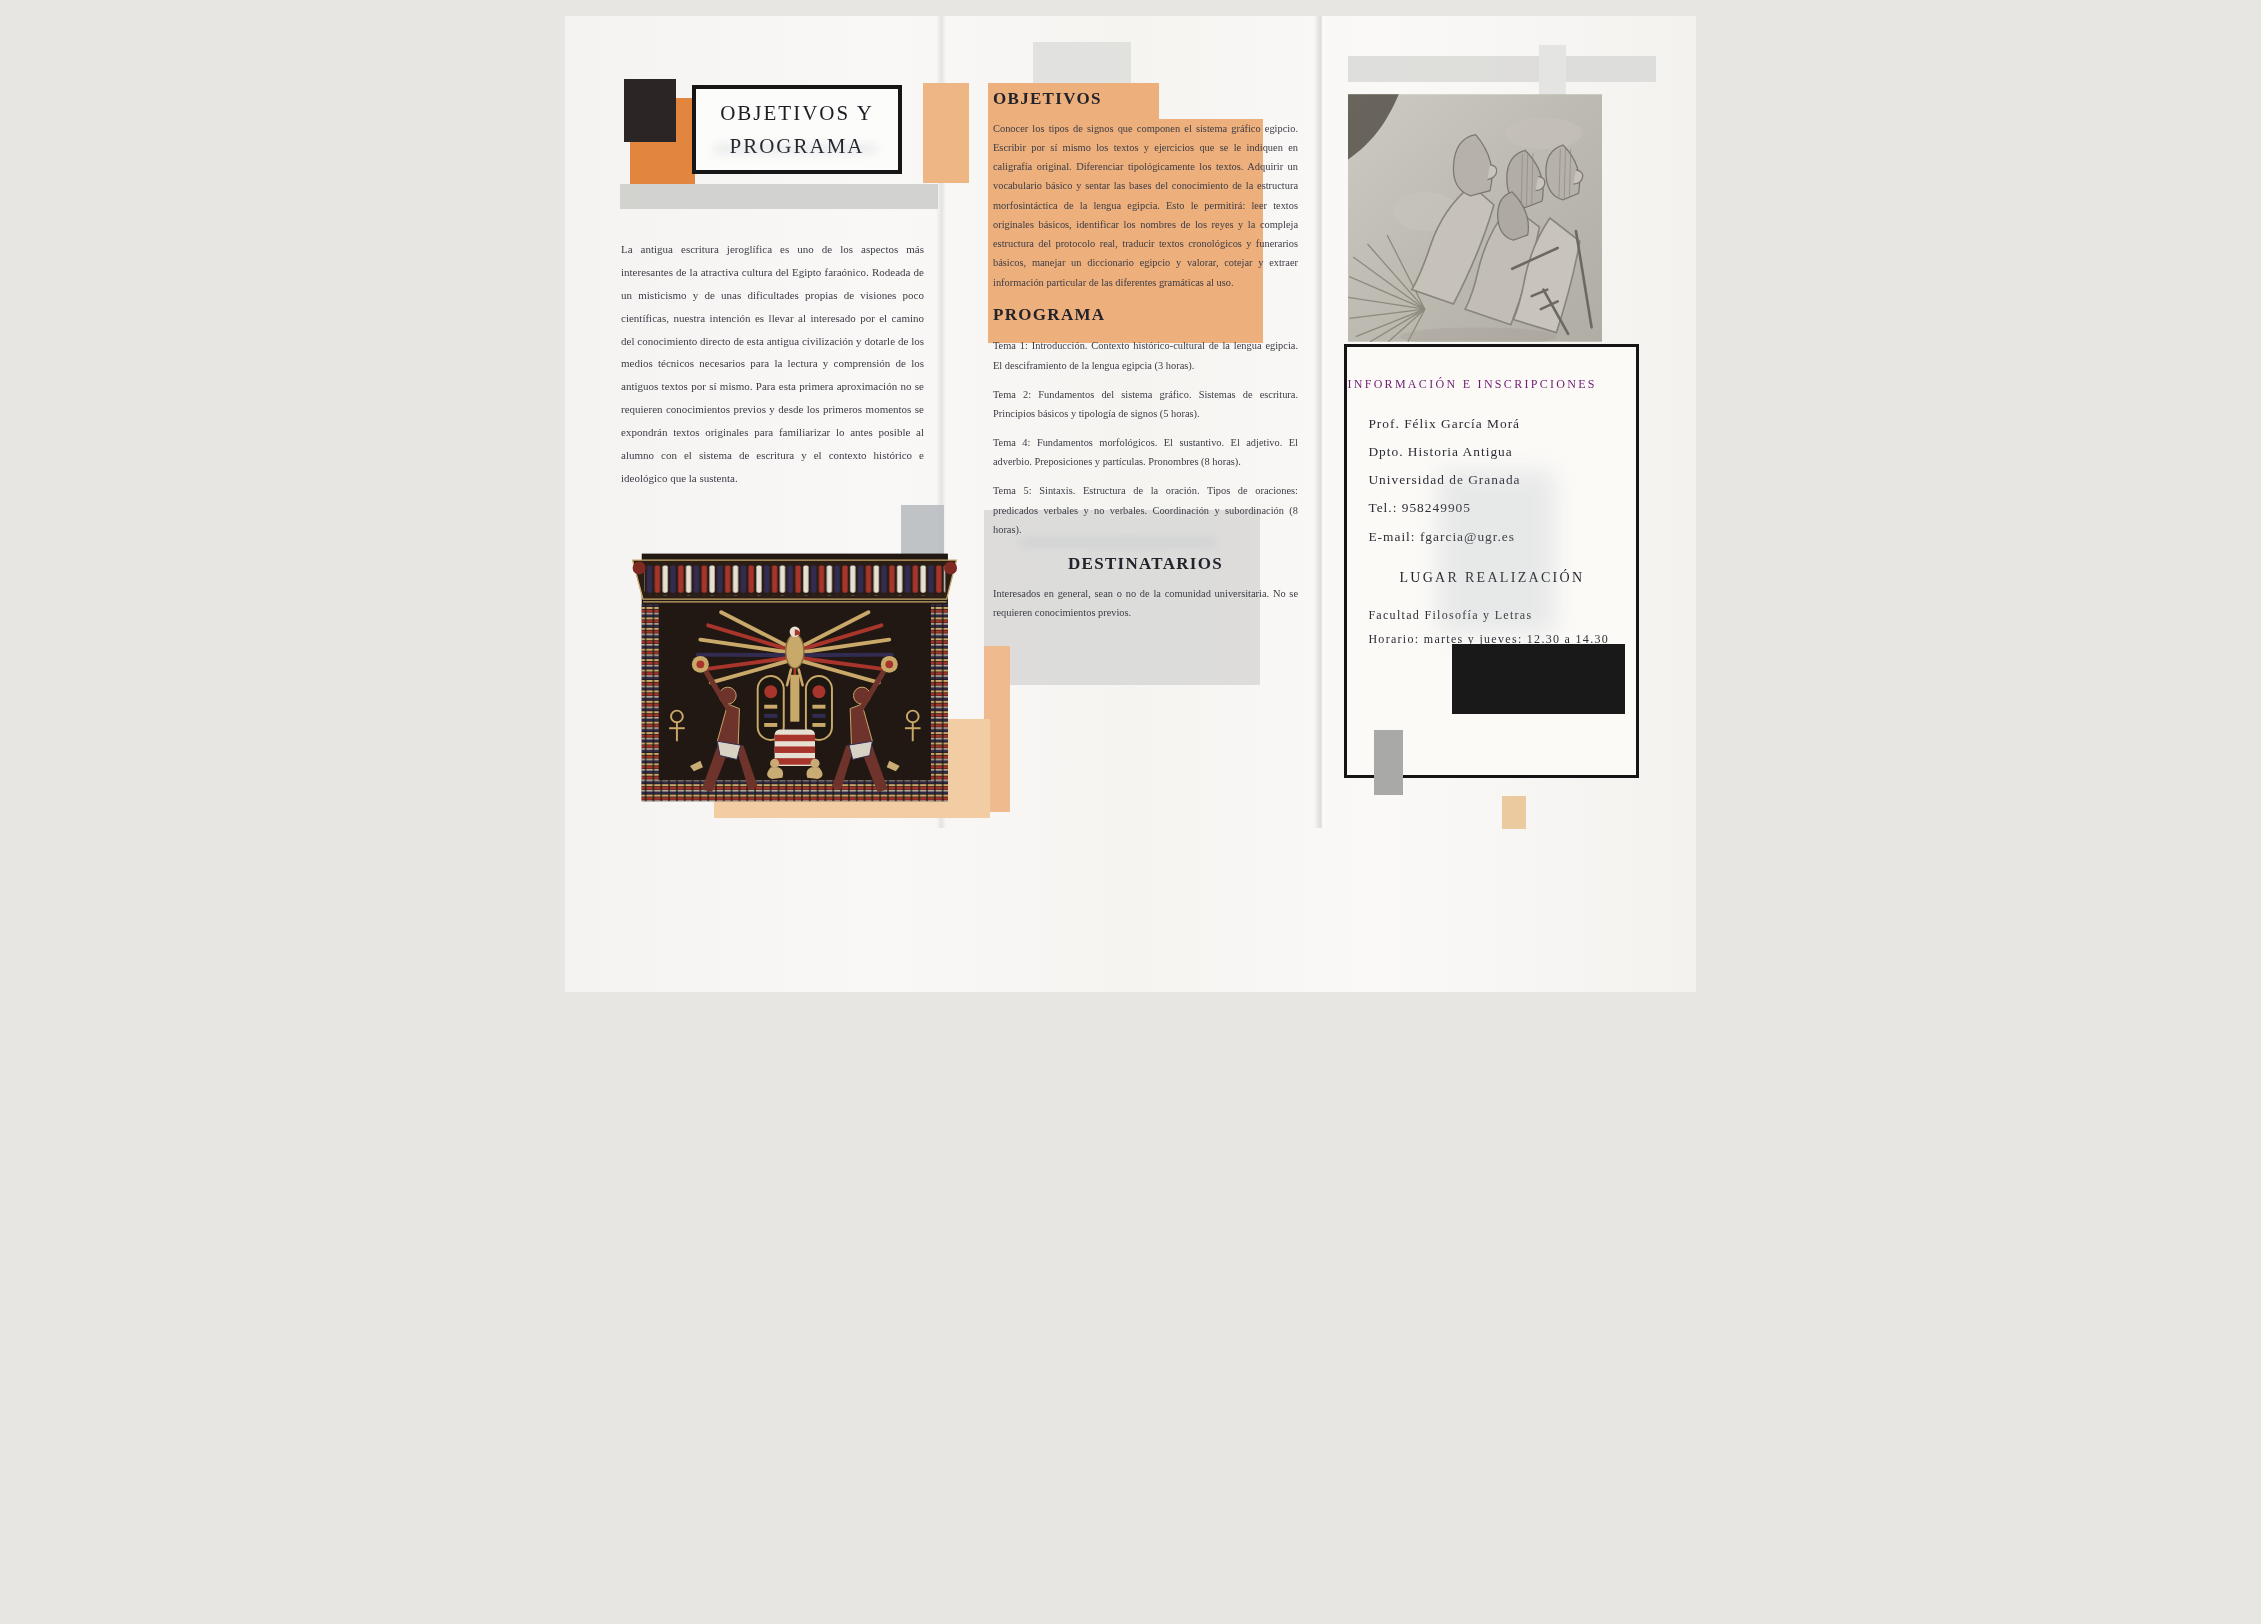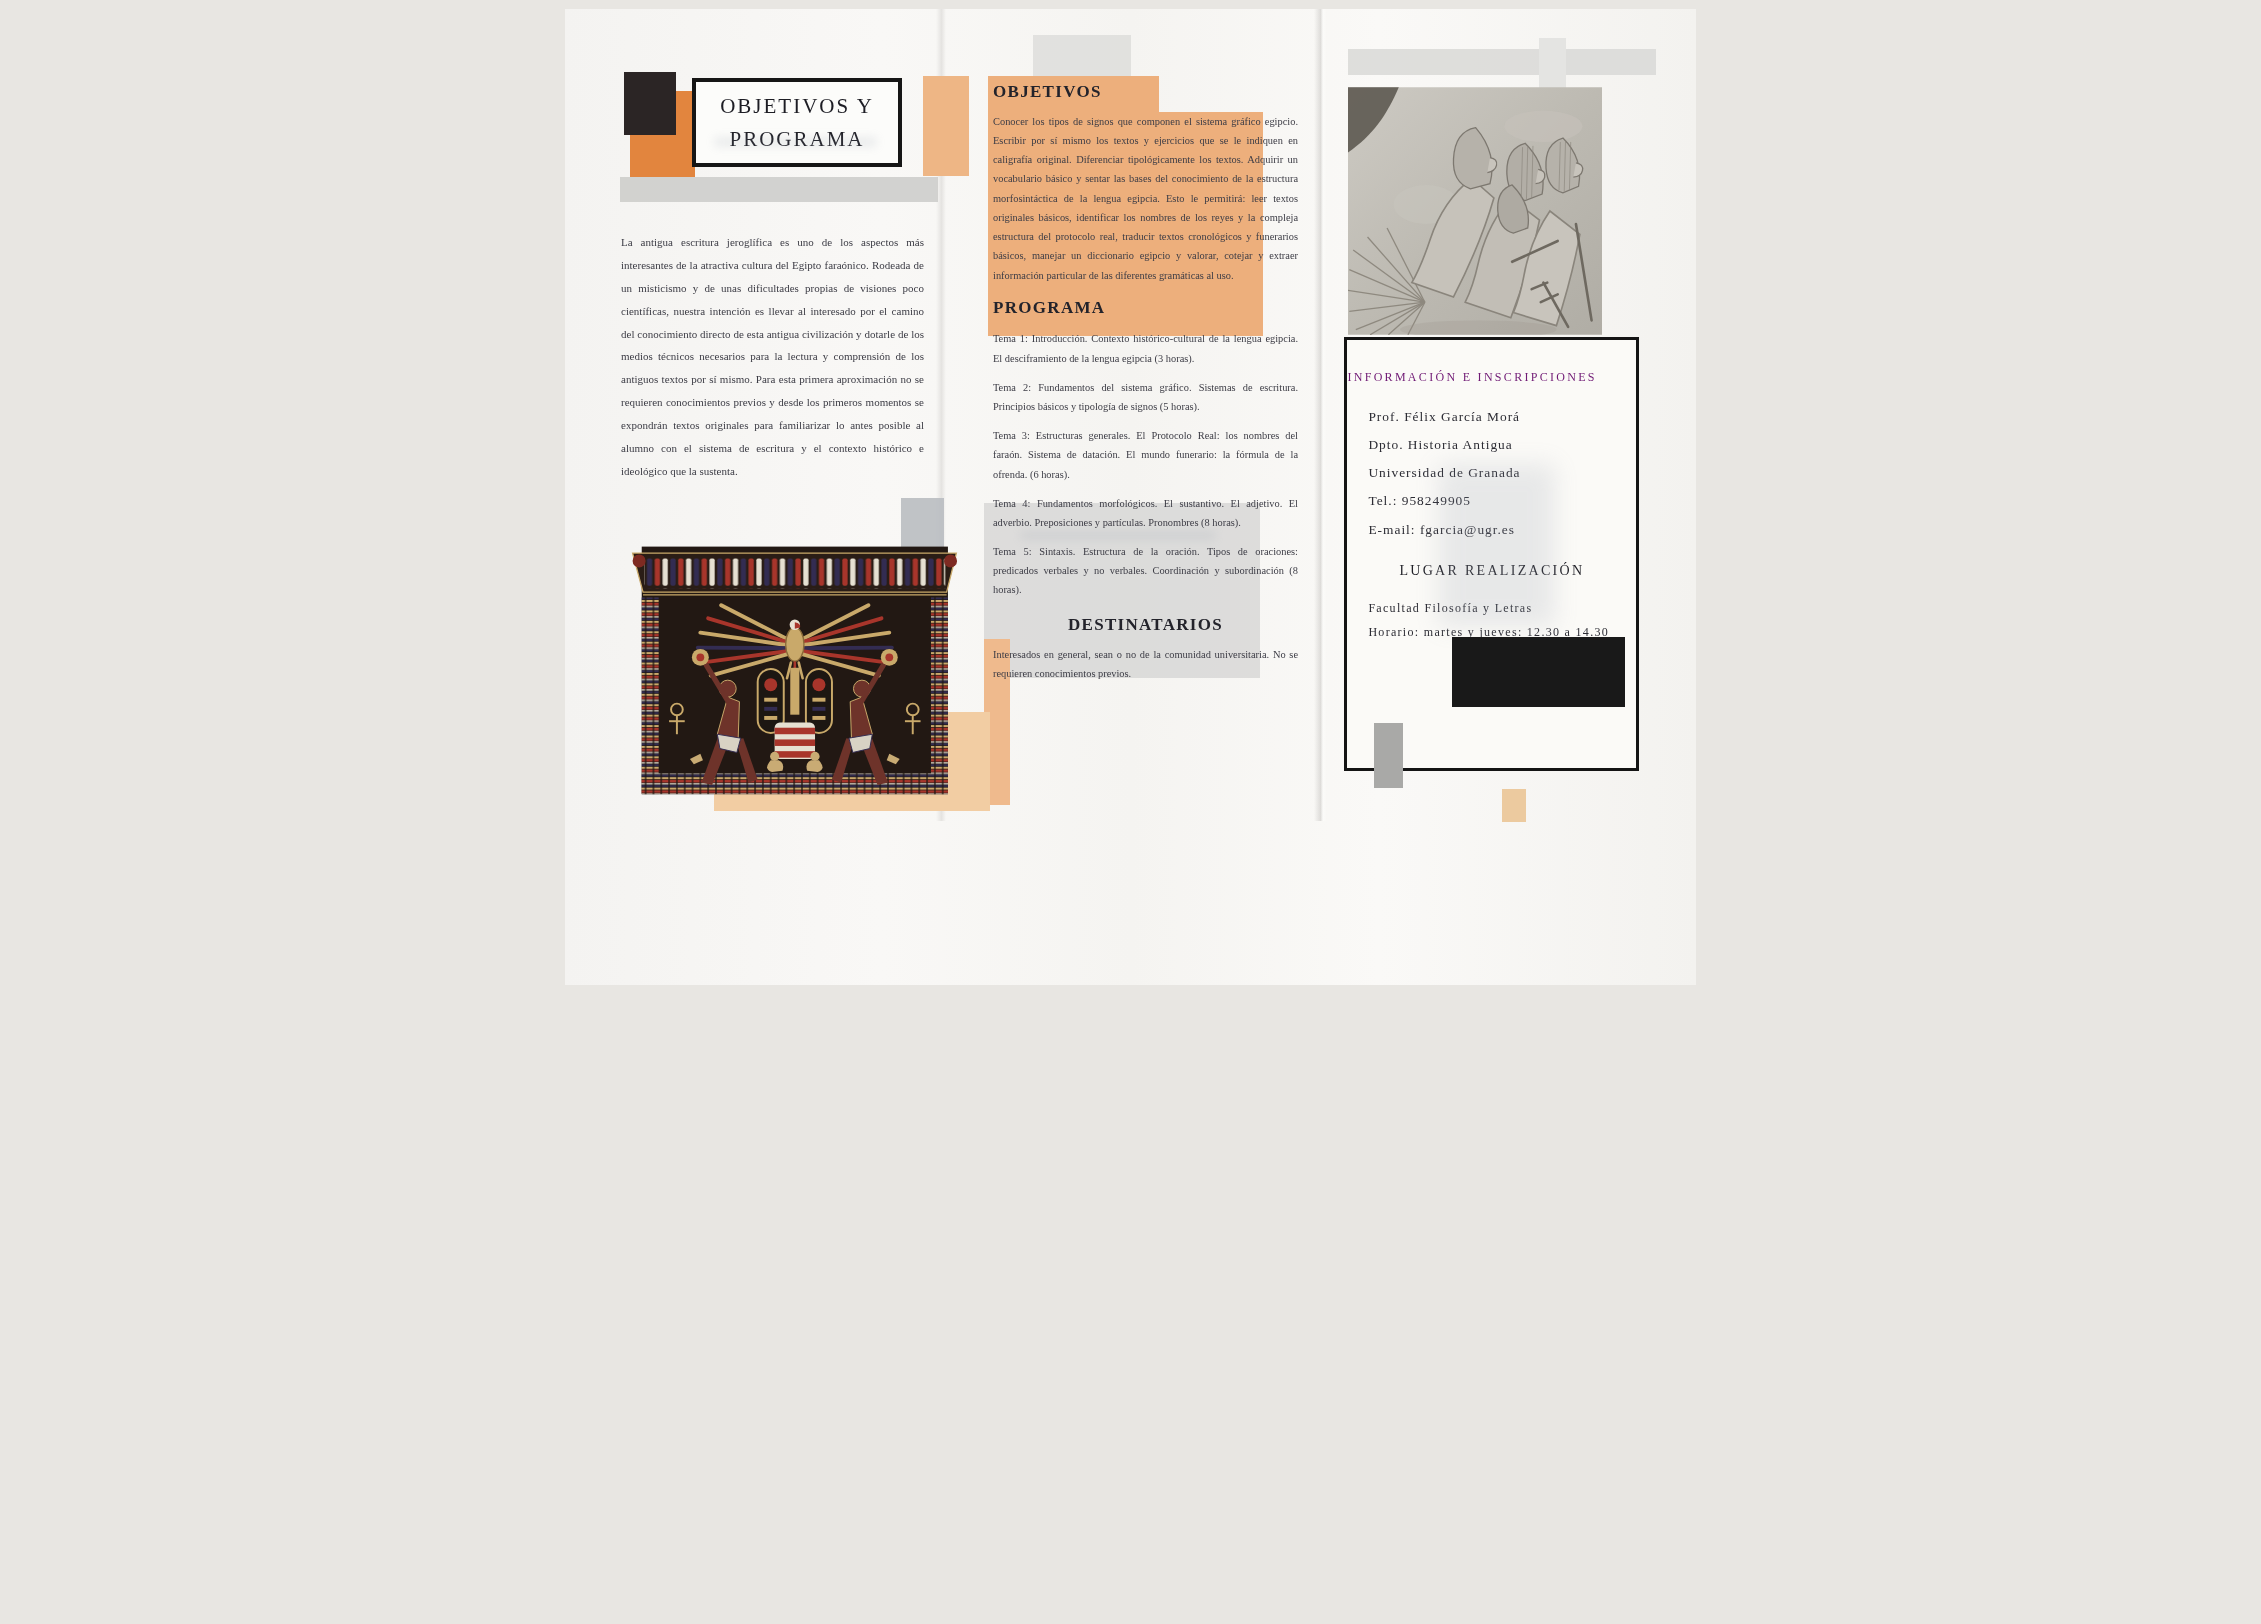--- a/index.html
+++ b/index.html
@@ -1,17 +1,17 @@
 <!DOCTYPE html>
 <html style="font-size:10.4px"><head>
 <meta charset="utf-8">
 <style>
   html,body{margin:0;padding:0;background:#e8e6e2;}
   .page{
-    position:relative;width:1131px;height:976px;margin:9px auto;overflow:hidden;
+    position:relative;width:1131px;height:976px;margin:16px auto;overflow:hidden;
     background:linear-gradient(90deg,#f4f3f1 0%,#f9f8f6 28%,#f5f4f1 50%,#faf9f7 72%,#f3f2ef 100%);
     font-family:"Liberation Serif", serif;color:#3c3c45;
   }
   .panel{position:absolute;top:0;height:812px;width:377px;}
   .deco{position:absolute;}
   .crease{position:absolute;top:0;height:812px;pointer-events:none;}
   .c1{left:371px;width:10.4px;background:linear-gradient(90deg,rgba(0,0,0,0) 0%,rgba(60,55,50,.10) 55%,rgba(0,0,0,0) 100%);}
   .c2{left:749px;width:13px;background:linear-gradient(90deg,rgba(0,0,0,0) 0%,rgba(60,55,50,.14) 50%,rgba(255,255,255,.4) 70%,rgba(0,0,0,0) 100%);}
   .ghost{position:absolute;background:#9099a8;filter:blur(4.6px);opacity:.16;border-radius:3.9px;}
 
@@ -201,21 +201,20 @@
     <div class="deco m-grey-mid"></div>
     <div class="deco m-tan-strip"></div>
     <div class="ghost" style="left:78px;top:522px;width:196px;height:9px;"></div>
 
     <div class="flow">
       <h2 class="h-objetivos">OBJETIVOS</h2>
       <p>Conocer los tipos de signos que componen el sistema gráfico egipcio. Escribir por sí mismo los textos y ejercicios que se le indiquen en caligrafía original. Diferenciar tipológicamente los textos. Adquirir un vocabulario básico y sentar las bases del conocimiento de la estructura morfosintáctica de la lengua egipcia. Esto le permitirá: leer textos originales básicos, identificar los nombres de los reyes y la compleja estructura del protocolo real, traducir textos cronológicos y funerarios básicos, manejar un diccionario egipcio y valorar, cotejar y extraer información particular de las diferentes gramáticas al uso.</p>
       <h2 class="h-programa">PROGRAMA</h2>
       <p class="tema">Tema 1: Introducción. Contexto histórico-cultural de la lengua egipcia. El desciframiento de la lengua egipcia (3 horas).</p>
       <p class="tema">Tema 2: Fundamentos del sistema gráfico. Sistemas de escritura. Principios básicos y tipología de signos (5 horas).</p>
-      <p class="tema">Tema 3: Estructuras generales. El Protocolo Real: los nombres del faraón. Sistema de datación. El mundo funerario: la fórmula de la ofrenda. (6 horas).</p>
       <p class="tema">Tema 4: Fundamentos morfológicos. El sustantivo. El adjetivo. El adverbio. Preposiciones y partículas. Pronombres (8 horas).</p>
       <p class="tema">Tema 5: Sintaxis. Estructura de la oración. Tipos de oraciones: predicados verbales y no verbales. Coordinación y subordinación (8 horas).</p>
       <h2 class="h-destinatarios">DESTINATARIOS</h2>
       <p>Interesados en general, sean o no de la comunidad universitaria. No se requieren conocimientos previos.</p>
     </div>
   </section>
 
   <section class="panel" style="left:754px;">
     <div class="deco r-grey-bar1"></div>
     <div class="deco r-grey-bar2"></div>

